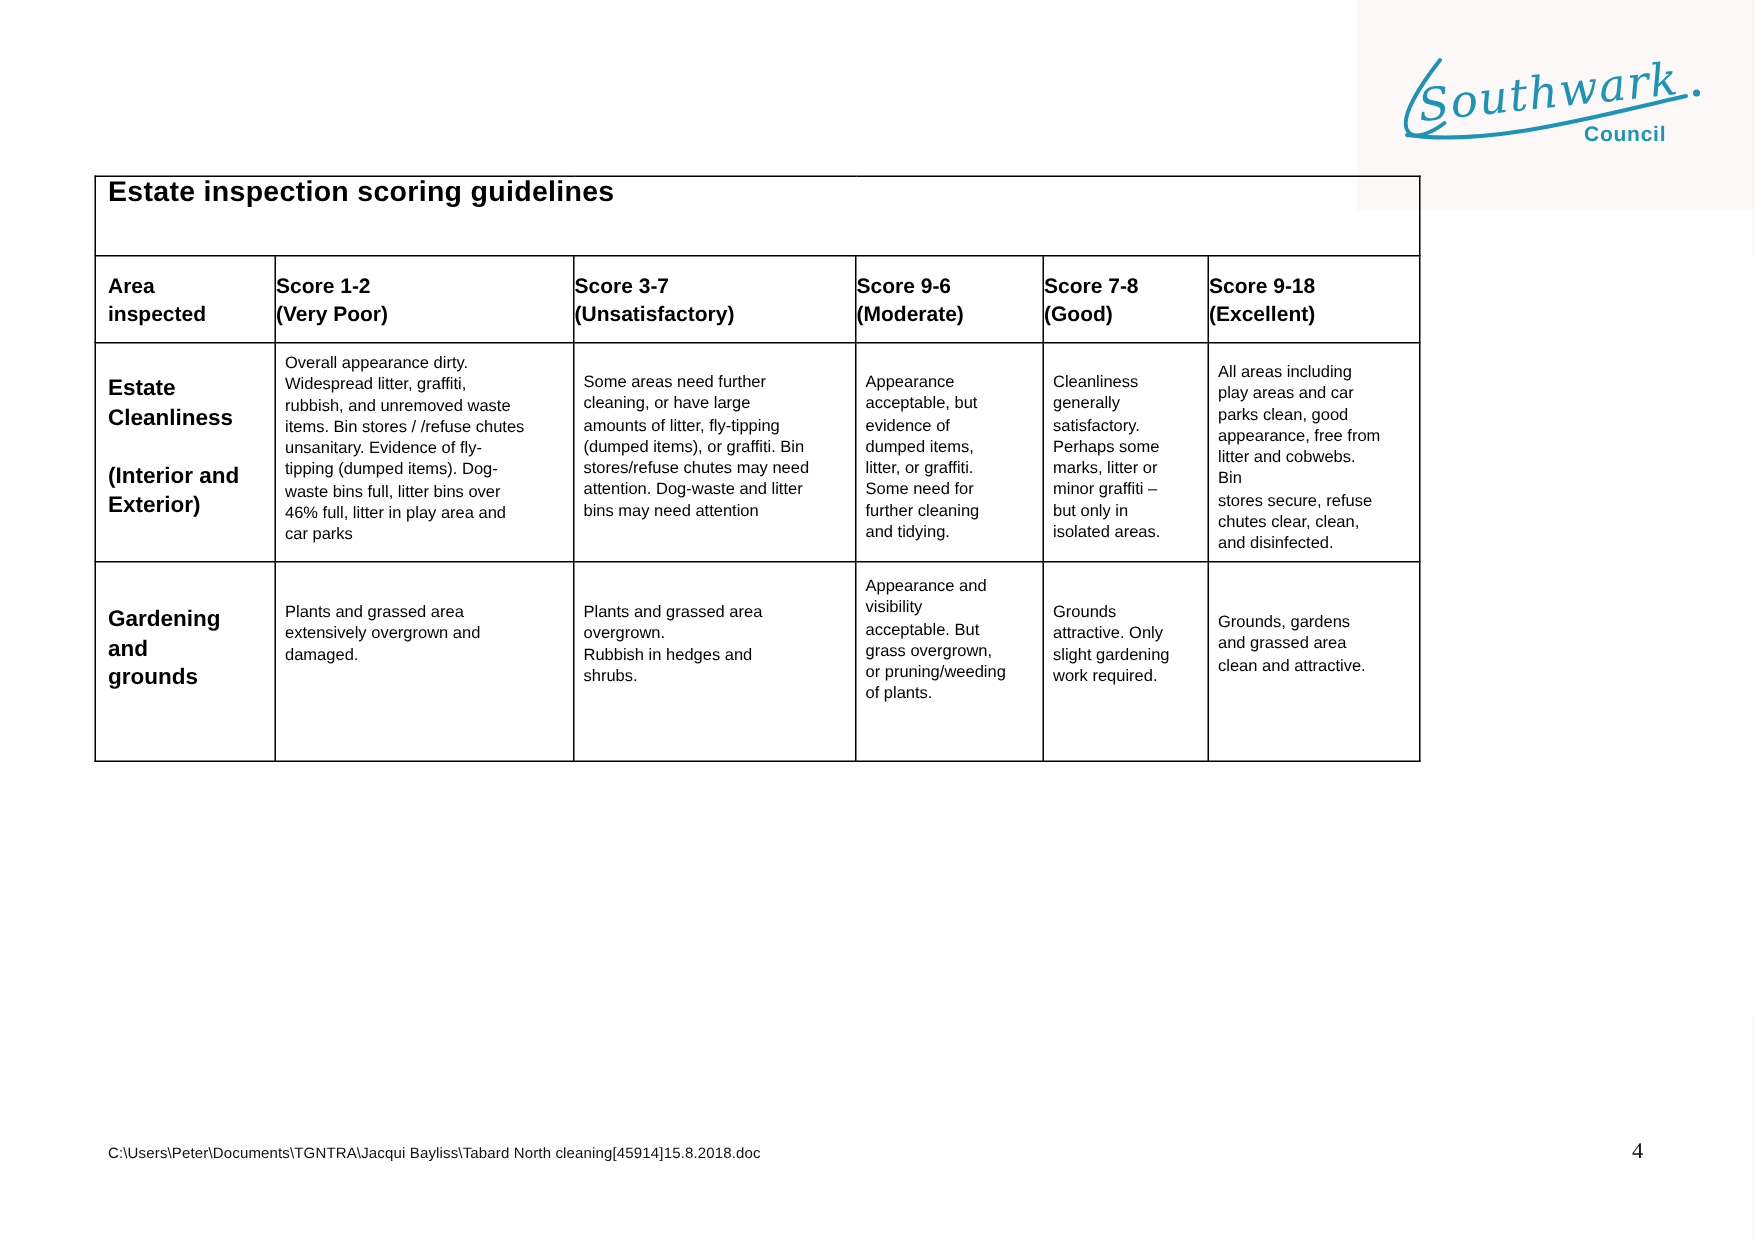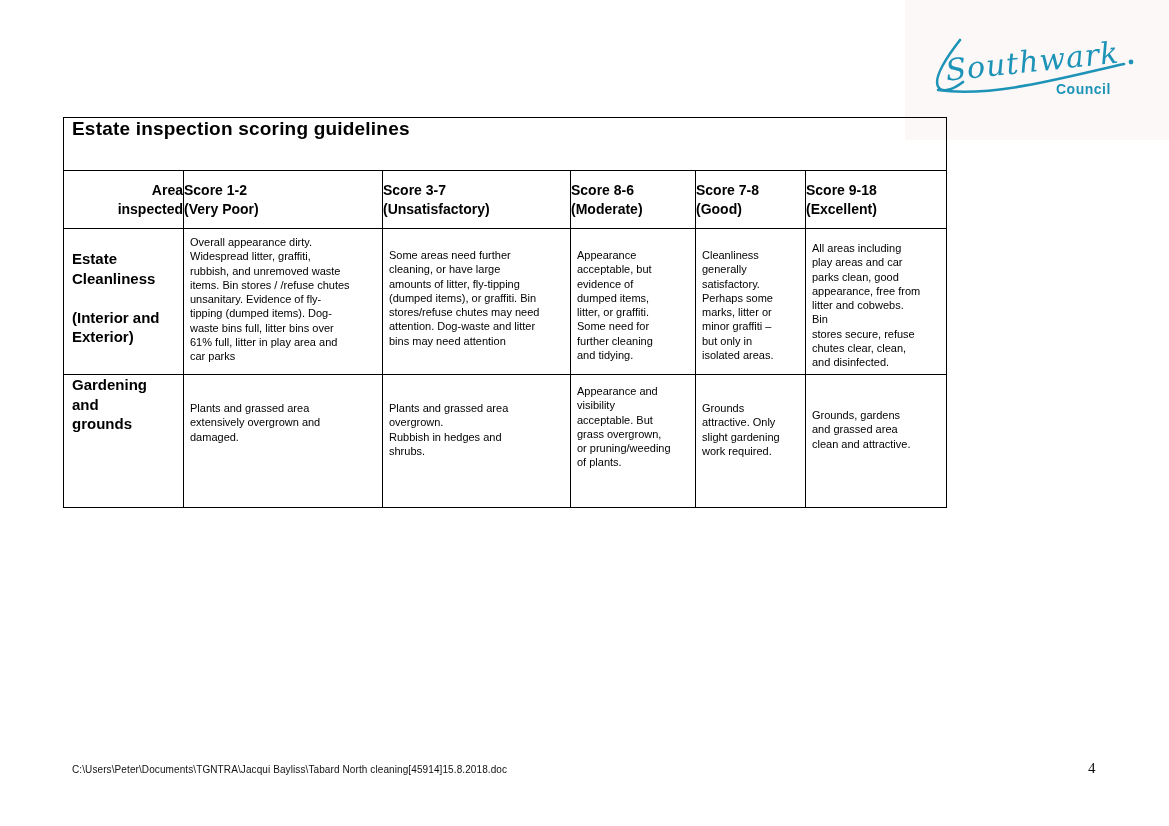--- a/index.html
+++ b/index.html
@@ -51,21 +51,21 @@
   tr.header-row th {
     height: 58px;
     font-size: 14px;
     font-weight: bold;
     line-height: 19px;
     vertical-align: middle;
     text-align: left;
     white-space: pre-line;
   }
   tr.header-row th.area-h {
-    text-align: right;
+    text-align: left;
     padding-left: 8px;
   }
   td.area-cell {
     font-size: 15px;
     font-weight: bold;
     line-height: 19.5px;
     padding-left: 8px;
     padding-right: 4px;
     white-space: pre-line;
   }
@@ -77,21 +77,21 @@
     white-space: pre-line;
   }
   tr.row-1 td { height: 146px; }
   tr.row-2 td { height: 133px; }
   .pt6  { padding-top: 6px; }
   .pt9  { padding-top: 9px; }
   .pt12 { padding-top: 12px; }
   .pt19 { padding-top: 19px; }
   .pt20 { padding-top: 20px; }
   .pt26 { padding-top: 26px; }
-  .pt28 { }
+  .pt28 { padding-top: 28px; }
   .pt33 { padding-top: 33px; }
   
   .footer-path {
     position: absolute;
     left: 72px; top: 764px;
     font-size: 10px;
     letter-spacing: 0.1px;
     color: #111;
   }
   .page-number {
@@ -136,41 +136,41 @@
       <tr>
         <td class="title-cell" colspan="6">Estate inspection scoring guidelines</td>
       </tr>
       <tr class="header-row">
         <th class="area-h">Area
 inspected</th>
         <th>Score 1-2
 (Very Poor)</th>
         <th>Score 3-7
 (Unsatisfactory)</th>
-        <th>Score 8-6
+        <th>Score 9-6
 (Moderate)</th>
         <th>Score 7-8
 (Good)</th>
         <th>Score 9-18
 (Excellent)</th>
       </tr>
       <tr class="row-1">
         <td class="area-cell pt20">Estate
 Cleanliness
 
 (Interior and
 Exterior)</td>
         <td class="body-cell pt6">Overall appearance dirty.
 Widespread litter, graffiti,
 rubbish, and unremoved waste
 items. Bin stores / /refuse chutes
 unsanitary. Evidence of fly-
 tipping (dumped items). Dog-
 waste bins full, litter bins over
-61% full, litter in play area and
+46% full, litter in play area and
 car parks</td>
         <td class="body-cell pt19">Some areas need further
 cleaning, or have large
 amounts of litter, fly-tipping
 (dumped items), or graffiti. Bin
 stores/refuse chutes may need
 attention. Dog-waste and litter
 bins may need attention</td>
         <td class="body-cell pt19">Appearance
 acceptable, but

